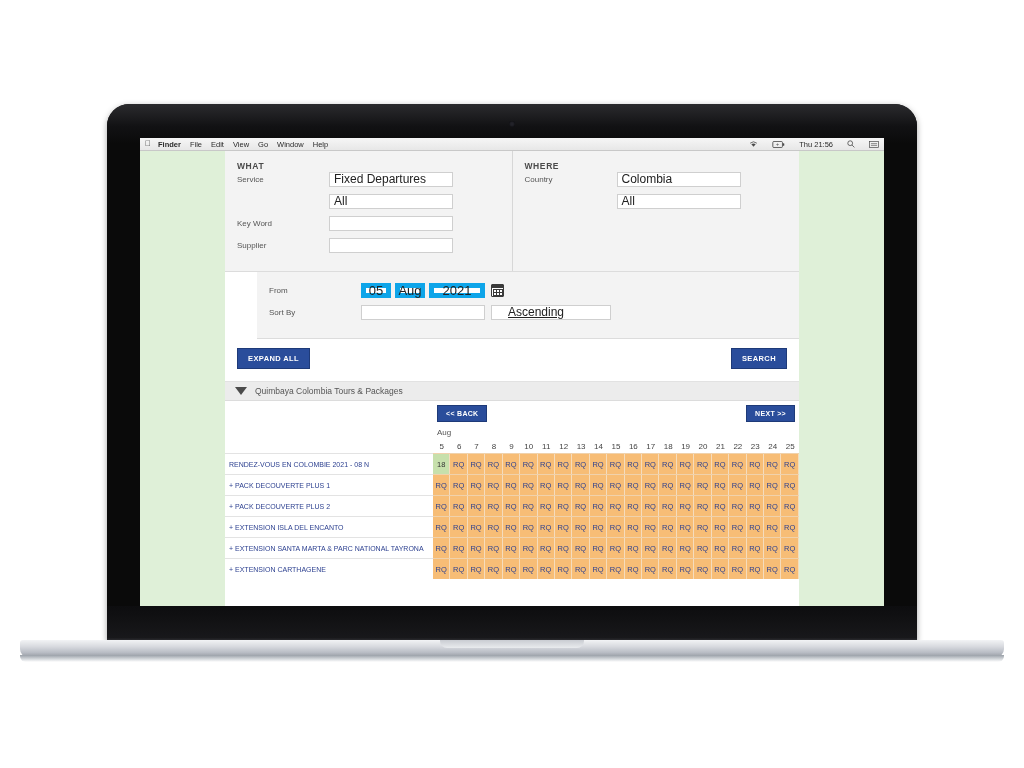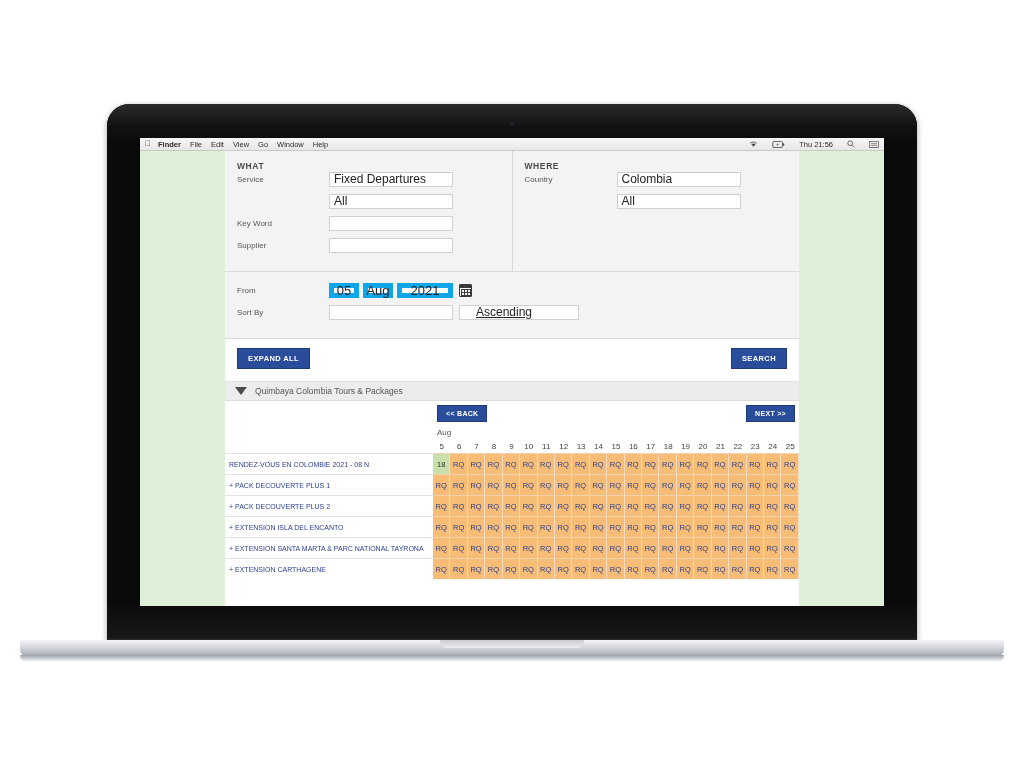--- a/index.html
+++ b/index.html
@@ -113,20 +113,21 @@
     font-size: 12px; color: #222;
     display: flex; align-items: center; padding: 0 4px;
     overflow: hidden; white-space: nowrap;
   }
 
   
   .from-panel {
     background: #f3f3f3;
     border-bottom: 1px solid #dcdcdc;
     padding: 10px 12px 12px 12px;
+    margin-left: 32px;
   }
   .mini {
     height: 15px; background: #fff; border: 5px solid #0ea5e9;
     font-size: 13px; color: #222; display: flex; align-items: center;
     justify-content: center; margin-right: 4px;
   }
   .mini.d { width: 30px; }
   .mini.m { width: 30px; }
   .mini.y { width: 56px; }
   .cal-icon {

